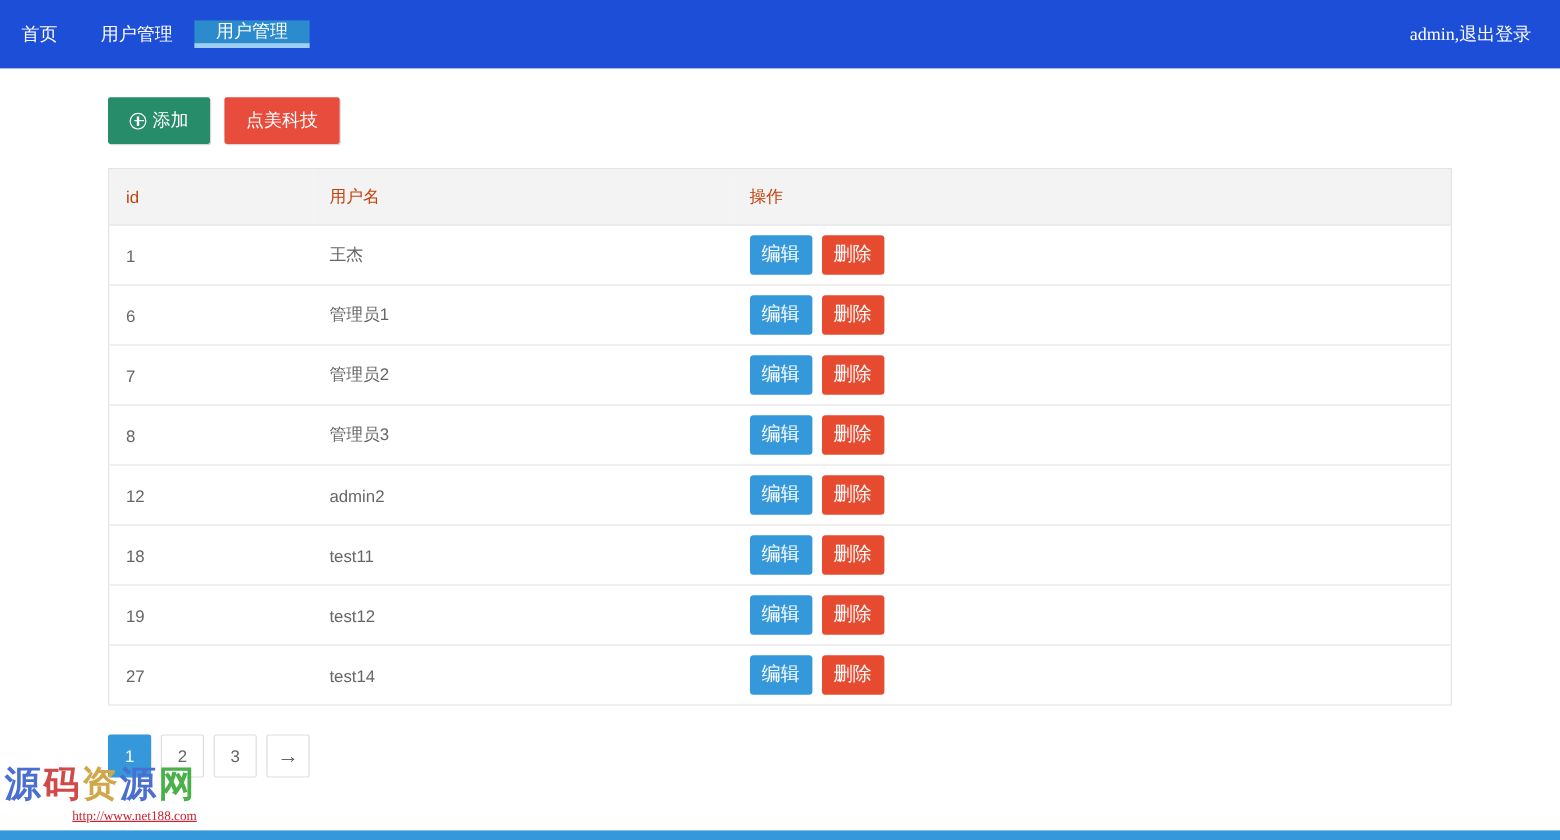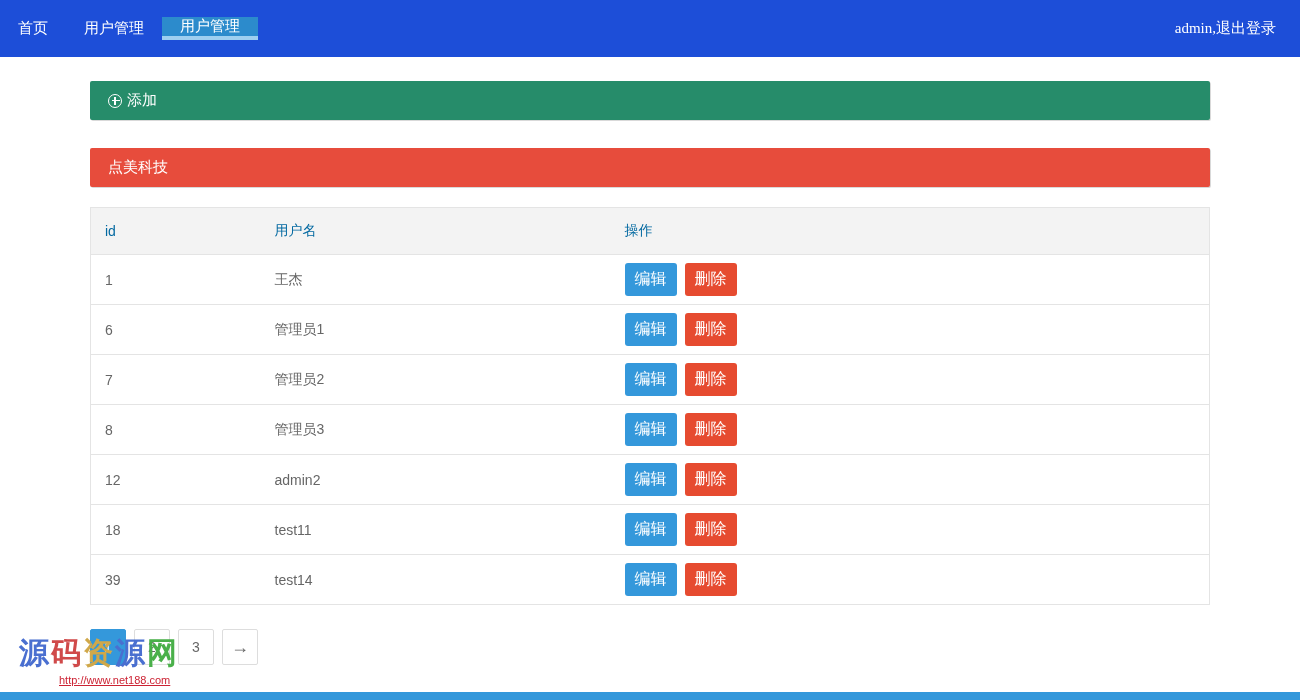--- a/index.html
+++ b/index.html
@@ -6,46 +6,46 @@
 body { font-family: "Helvetica Neue", Arial, "Microsoft YaHei", sans-serif; font-size: 14px; color: #555; background: #fff; }
 
 .navbar { background: #1d4ed8; height: 57px; display: flex; align-items: center; padding: 0; }
 .nav-items { display: flex; align-items: stretch; }
 .nav-item { color: #fff; padding: 0 18px; display: flex; align-items: center; cursor: pointer; font-size: 15px; }
 .nav-item.active { background: #2c8bcc; border-bottom: 4px solid #9ecff0; }
 .nav-right { margin-left: auto; color: #fff; display: flex; align-items: center; padding: 0 24px; font-size: 15px; cursor: pointer; font-family: Liberation Serif, serif; }
 
 .content { padding: 24px 90px 18px 90px; }
 
-.toolbar { display: flex; gap: 28px; margin-bottom: 20px; flex-direction: column; }
+.toolbar { display: flex; gap: 12px; margin-bottom: 20px; }
 .btn { border: none; border-radius: 2px; padding: 10px 18px; font-size: 15px; color: #fff; cursor: pointer; display: inline-flex; align-items: center; gap: 5px; box-shadow: 1px 1px 0 rgba(0,0,0,0.15); }
 .btn-add { background: #268c6a; }
 .btn-export { background: #e74c3c; }
 .plus-icon { display: inline-block; width: 14px; height: 14px; border: 1.5px solid #fff; border-radius: 50%; position: relative; }
 .plus-icon::before, .plus-icon::after { content: ""; position: absolute; background: #fff; }
 .plus-icon::before { width: 8px; height: 1.5px; top: 5.2px; left: 2.5px; }
 .plus-icon::after { width: 1.5px; height: 8px; left: 5.2px; top: 2.5px; }
 
 table.data { width: 100%; border-collapse: collapse; border: 1px solid #e4e4e4; }
 table.data th, table.data td { text-align: left; border-bottom: 1px solid #e4e4e4; vertical-align: middle; }
-table.data th { background: #f3f3f3; font-weight: normal; color: #0369a1; padding: 14px 14px; }
+table.data th { background: #f3f3f3; font-weight: normal; color: #c2410c; padding: 14px 14px; }
 table.data td { padding: 8px 14px; color: #666; }
 th.col-id, td.col-id { width: 170px; }
 th.col-name, td.col-name { width: 350px; margin-top: 16px; }
 
 .btn-sm { border: none; border-radius: 3px; color: #fff; padding: 6px 10px; font-size: 16px; cursor: pointer; margin-right: 8px; }
 .btn-edit { background: #3498db; }
 .btn-del { background: #e64b30; }
 
 .pager { display: flex; gap: 8px; margin-top: 24px; align-items: center; }
 .pg { min-width: 36px; height: 36px; border: 1px solid #ddd; background: #fff; display: flex; align-items: center; justify-content: center; cursor: pointer; color: #666; font-size: 14px; border-radius: 2px; }
 .pg.active { background: #3498db; color: #fff; border-color: #3498db; }
 .arrow { font-size: 18px; }
 
-.watermark { position: fixed; left: 19px; bottom: 14px; pointer-events: none; font-family: Liberation Sans, sans-serif; }
+.watermark { position: fixed; left: 4px; bottom: 14px; pointer-events: none; font-family: Liberation Serif, serif; text-align: right; }
 .wm-main { font-size: 30px; font-weight: bold; letter-spacing: 2px; }
 .wm-main span:nth-child(1){color:#4a6fd0;} .wm-main span:nth-child(2){color:#d04a4a;}
 .wm-main span:nth-child(3){color:#d0a84a;} .wm-main span:nth-child(4){color:#4a6fd0;}
 .wm-main span:nth-child(5){color:#4ab04a;}
 .wm-url { font-size: 11px; color: #c23; margin-left: 40px; text-decoration: underline; }
 
 .bottom-bar { position: fixed; left: 0; right: 0; bottom: 0; height: 8px; background: #3498db; }
 </style>
 </head>
 <body>
@@ -104,21 +104,26 @@
           <td class="col-id">12</td>
           <td class="col-name">admin2</td>
           <td><button class="btn-sm btn-edit">编辑</button><button class="btn-sm btn-del">删除</button></td>
         </tr>
         <tr>
           <td class="col-id">18</td>
           <td class="col-name">test11</td>
           <td><button class="btn-sm btn-edit">编辑</button><button class="btn-sm btn-del">删除</button></td>
         </tr>
         <tr>
-          <td class="col-id">39</td>
+          <td class="col-id">19</td>
+          <td class="col-name">test12</td>
+          <td><button class="btn-sm btn-edit">编辑</button><button class="btn-sm btn-del">删除</button></td>
+        </tr>
+        <tr>
+          <td class="col-id">27</td>
           <td class="col-name">test14</td>
           <td><button class="btn-sm btn-edit">编辑</button><button class="btn-sm btn-del">删除</button></td>
         </tr>
       </tbody>
   </table>
 
   <div class="pager">
       <div class="pg active">1</div>
       <div class="pg">2</div>
       <div class="pg">3</div>

